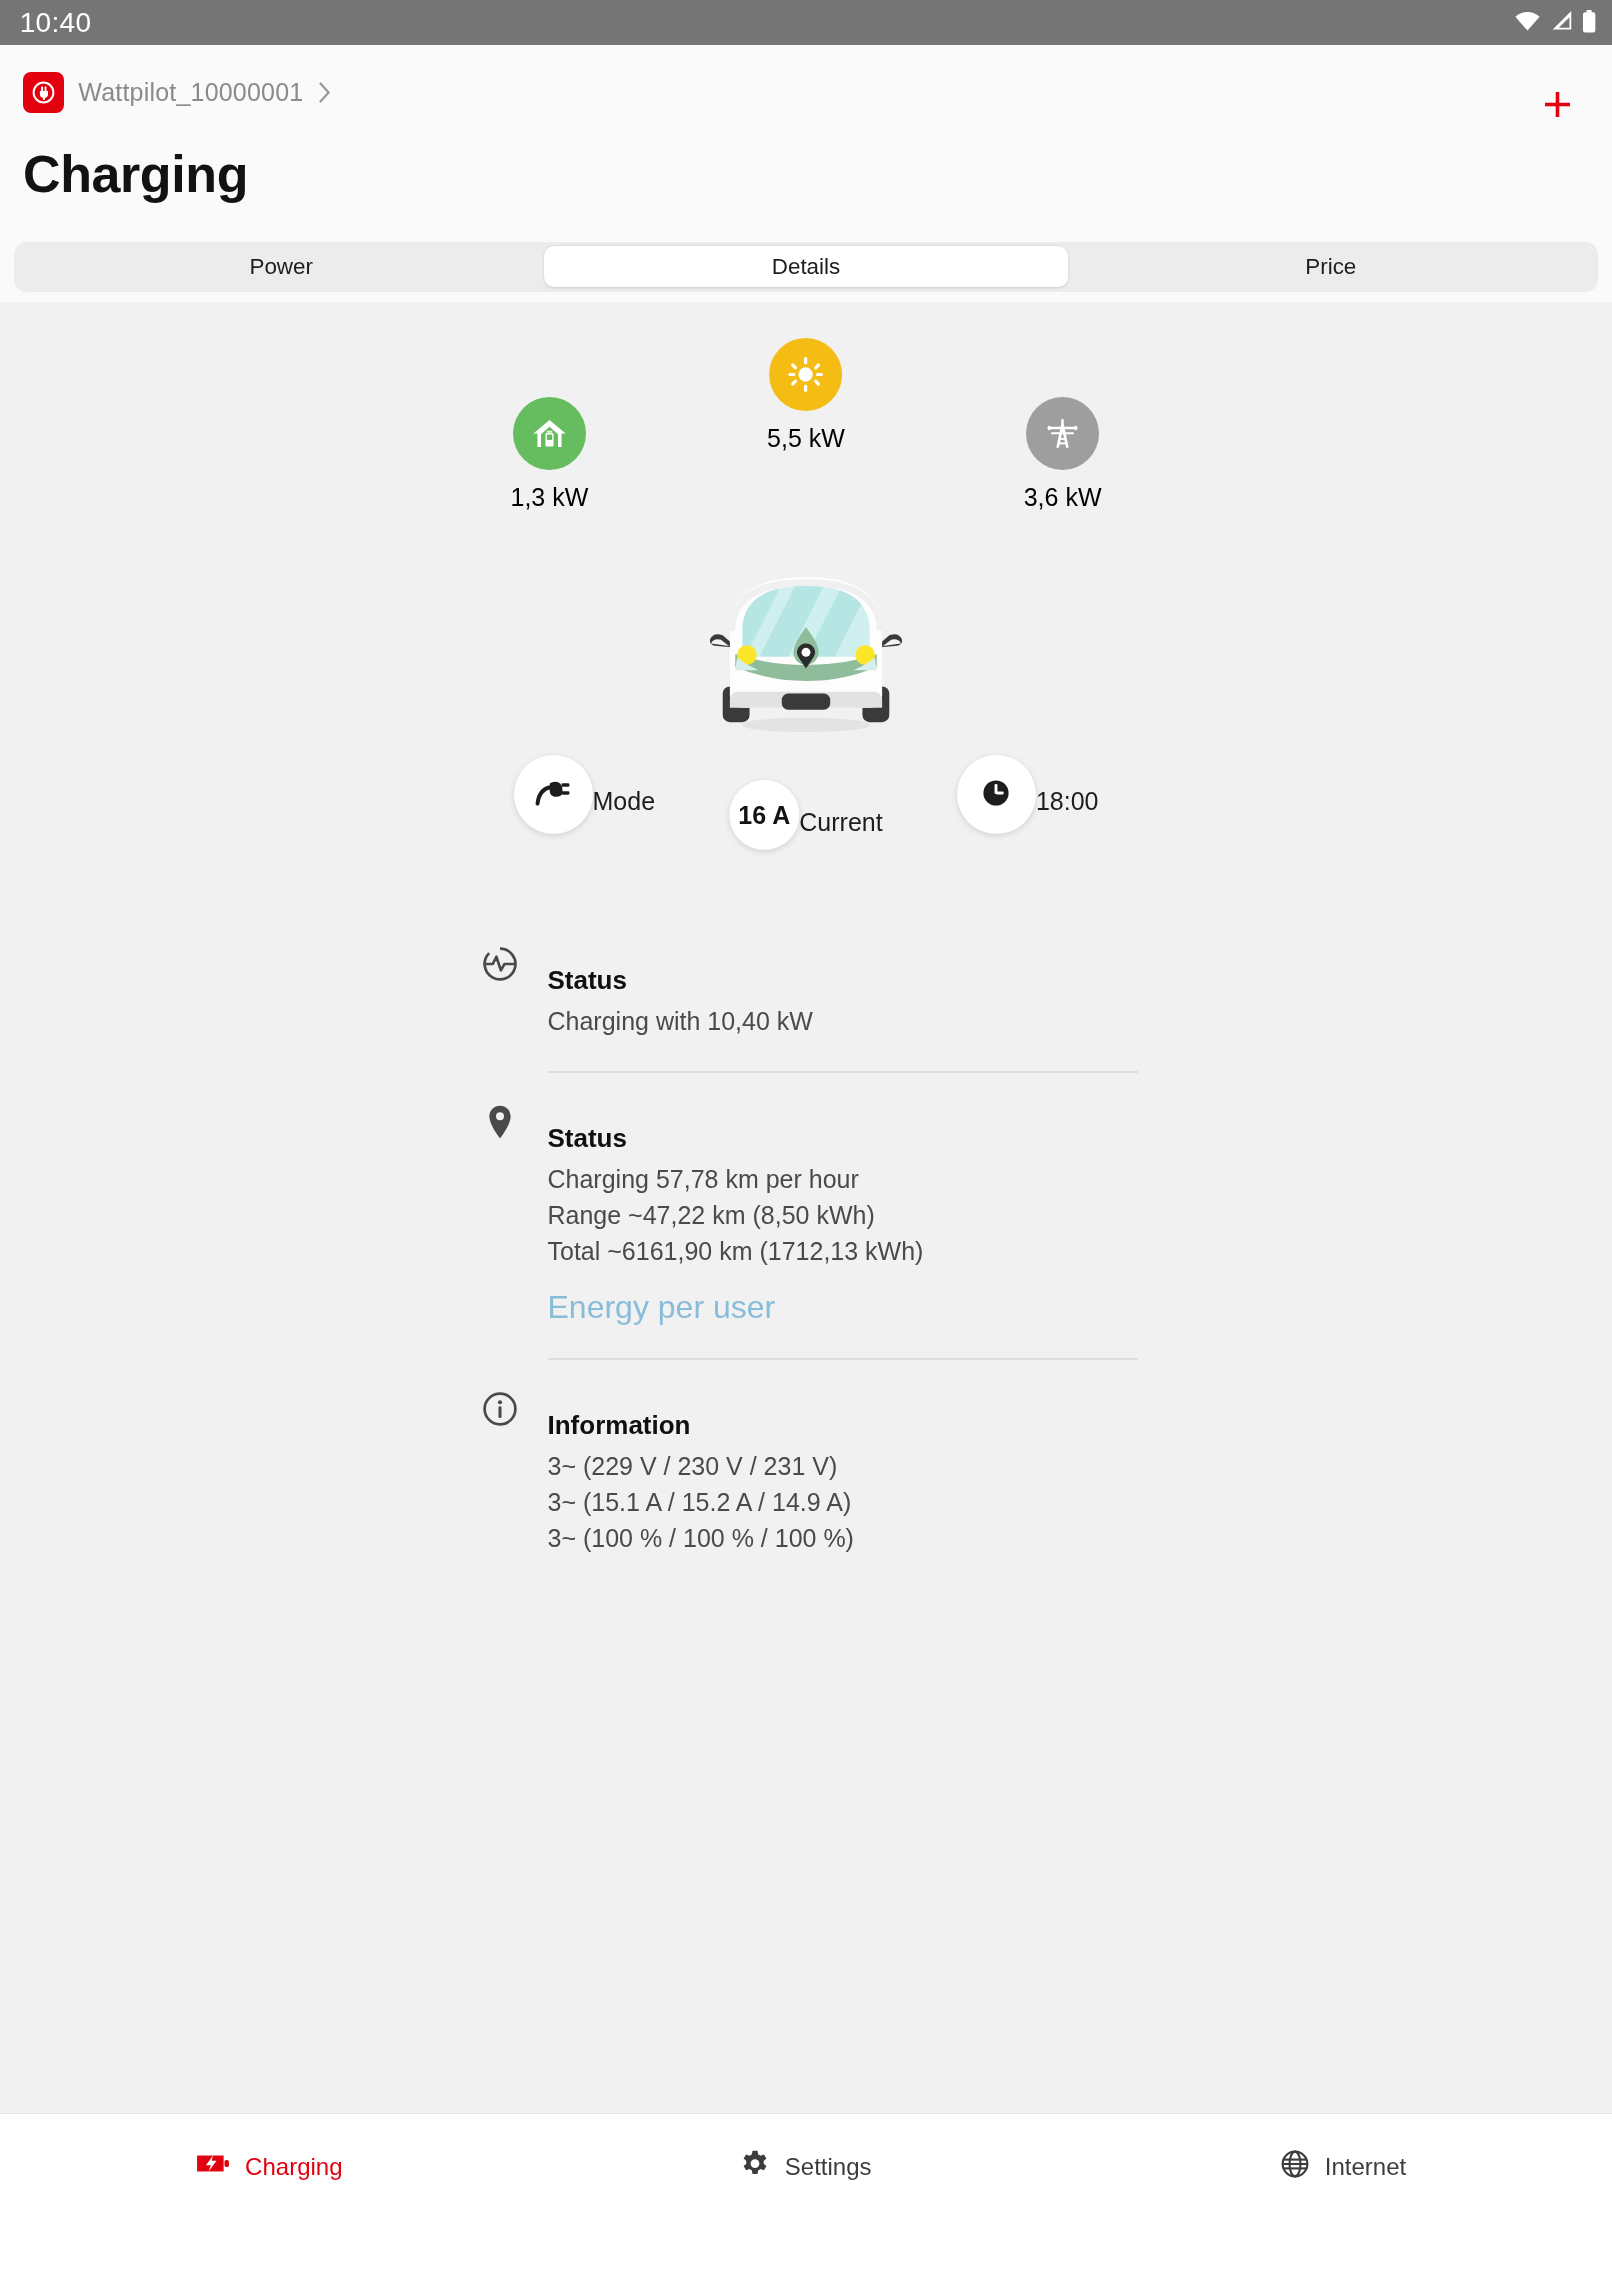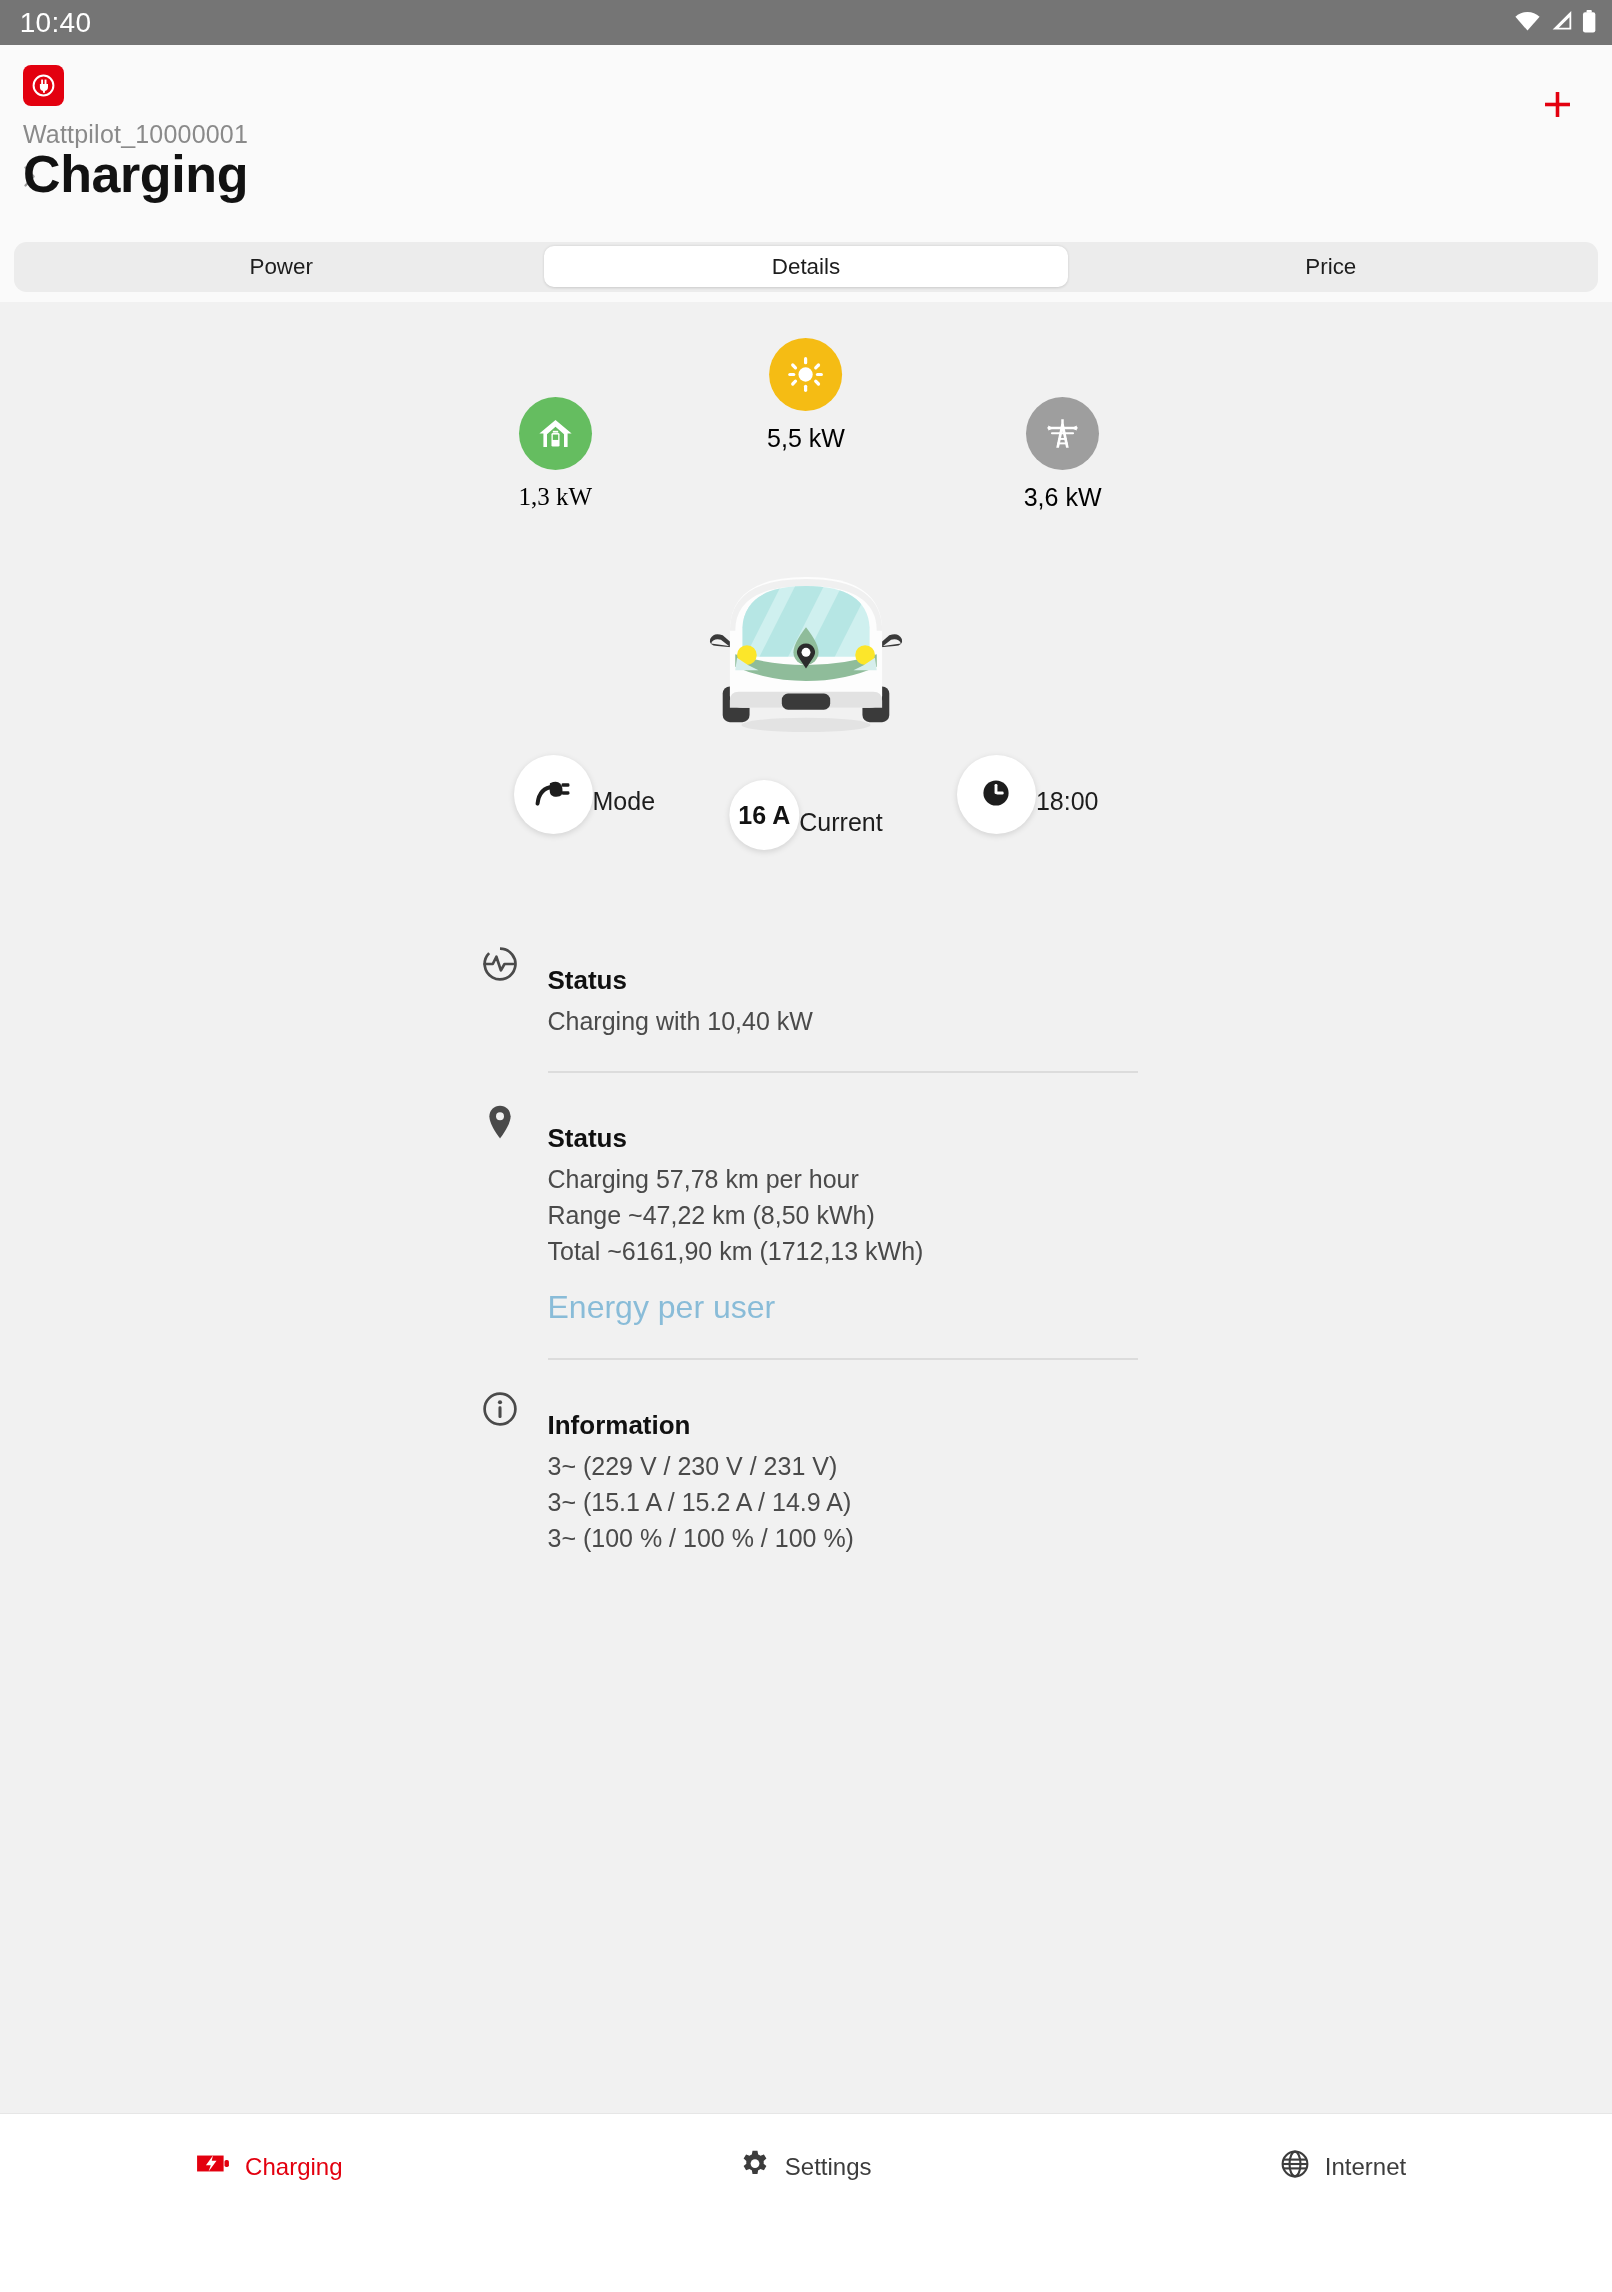--- a/index.html
+++ b/index.html
@@ -17,21 +17,21 @@
     display:flex; align-items:center; justify-content:space-between;
     padding:0 16px 0 19.7px;
   }
   .status-time{ font-size:28px; letter-spacing:0.3px; }
   .status-icons{ display:flex; align-items:center; gap:9px; }
 
   
   .appbar{
     background:#fafafa; padding:19.7px 23px 0 23px; position:relative;
   }
-  .device-row{ display:flex; gap:14.3px; height:56px;flex-direction:column; }
+  .device-row{ display:flex; align-items:center; gap:14.3px; height:56px; }
   .device-badge{
     width:41px; height:41px; border-radius:8px; background:#E3000F;
     display:flex; align-items:center; justify-content:center; flex:0 0 auto;
   }
   .device-name{ font-size:25px; color:#8a8a8a; letter-spacing:0.2px; }
   .device-chevron{ display:flex; align-items:center; margin-left:-1.8px; }
   .plus-btn{
     position:absolute; right:30px; top:34px;
     width:50px; height:50px; display:flex; align-items:center; justify-content:center;
     cursor:pointer;
@@ -64,21 +64,21 @@
 
   
   .flow{ position:relative; height:233px; }
   .flow-node{ position:absolute; display:flex; flex-direction:column; align-items:center; }
   .disc{ border-radius:50%; display:flex; align-items:center; justify-content:center; }
   .disc-house{ width:73px; height:73px; background:#65BD60; }
   .disc-sun{ width:73px; height:73px; background:#F5BC14; }
   .disc-grid{ width:73px; height:73px; background:#9E9E9E; }
   .flow-val{ font-size:25px; color:#000000; margin-top:12.5px; }
 
-  .node-house{ left:44px;  top:59px;font-family:Liberation Serif, serif; }
+  .node-house{ left:36px;  top:59px; }
   .node-sun{   left:50%;   top:0; transform:translateX(-50%); }
   .node-grid{  right:36px; top:59px; }
 
   
   .car-wrap{ display:flex; justify-content:center; margin-top:-3.6px; }
 
   
   .controls{ position:relative; height:179px; margin-top:21.5px; }
   .ctrl{ position:absolute; display:flex; flex-direction:row; align-items:center; cursor:pointer; }
   .ctrl-circle{

